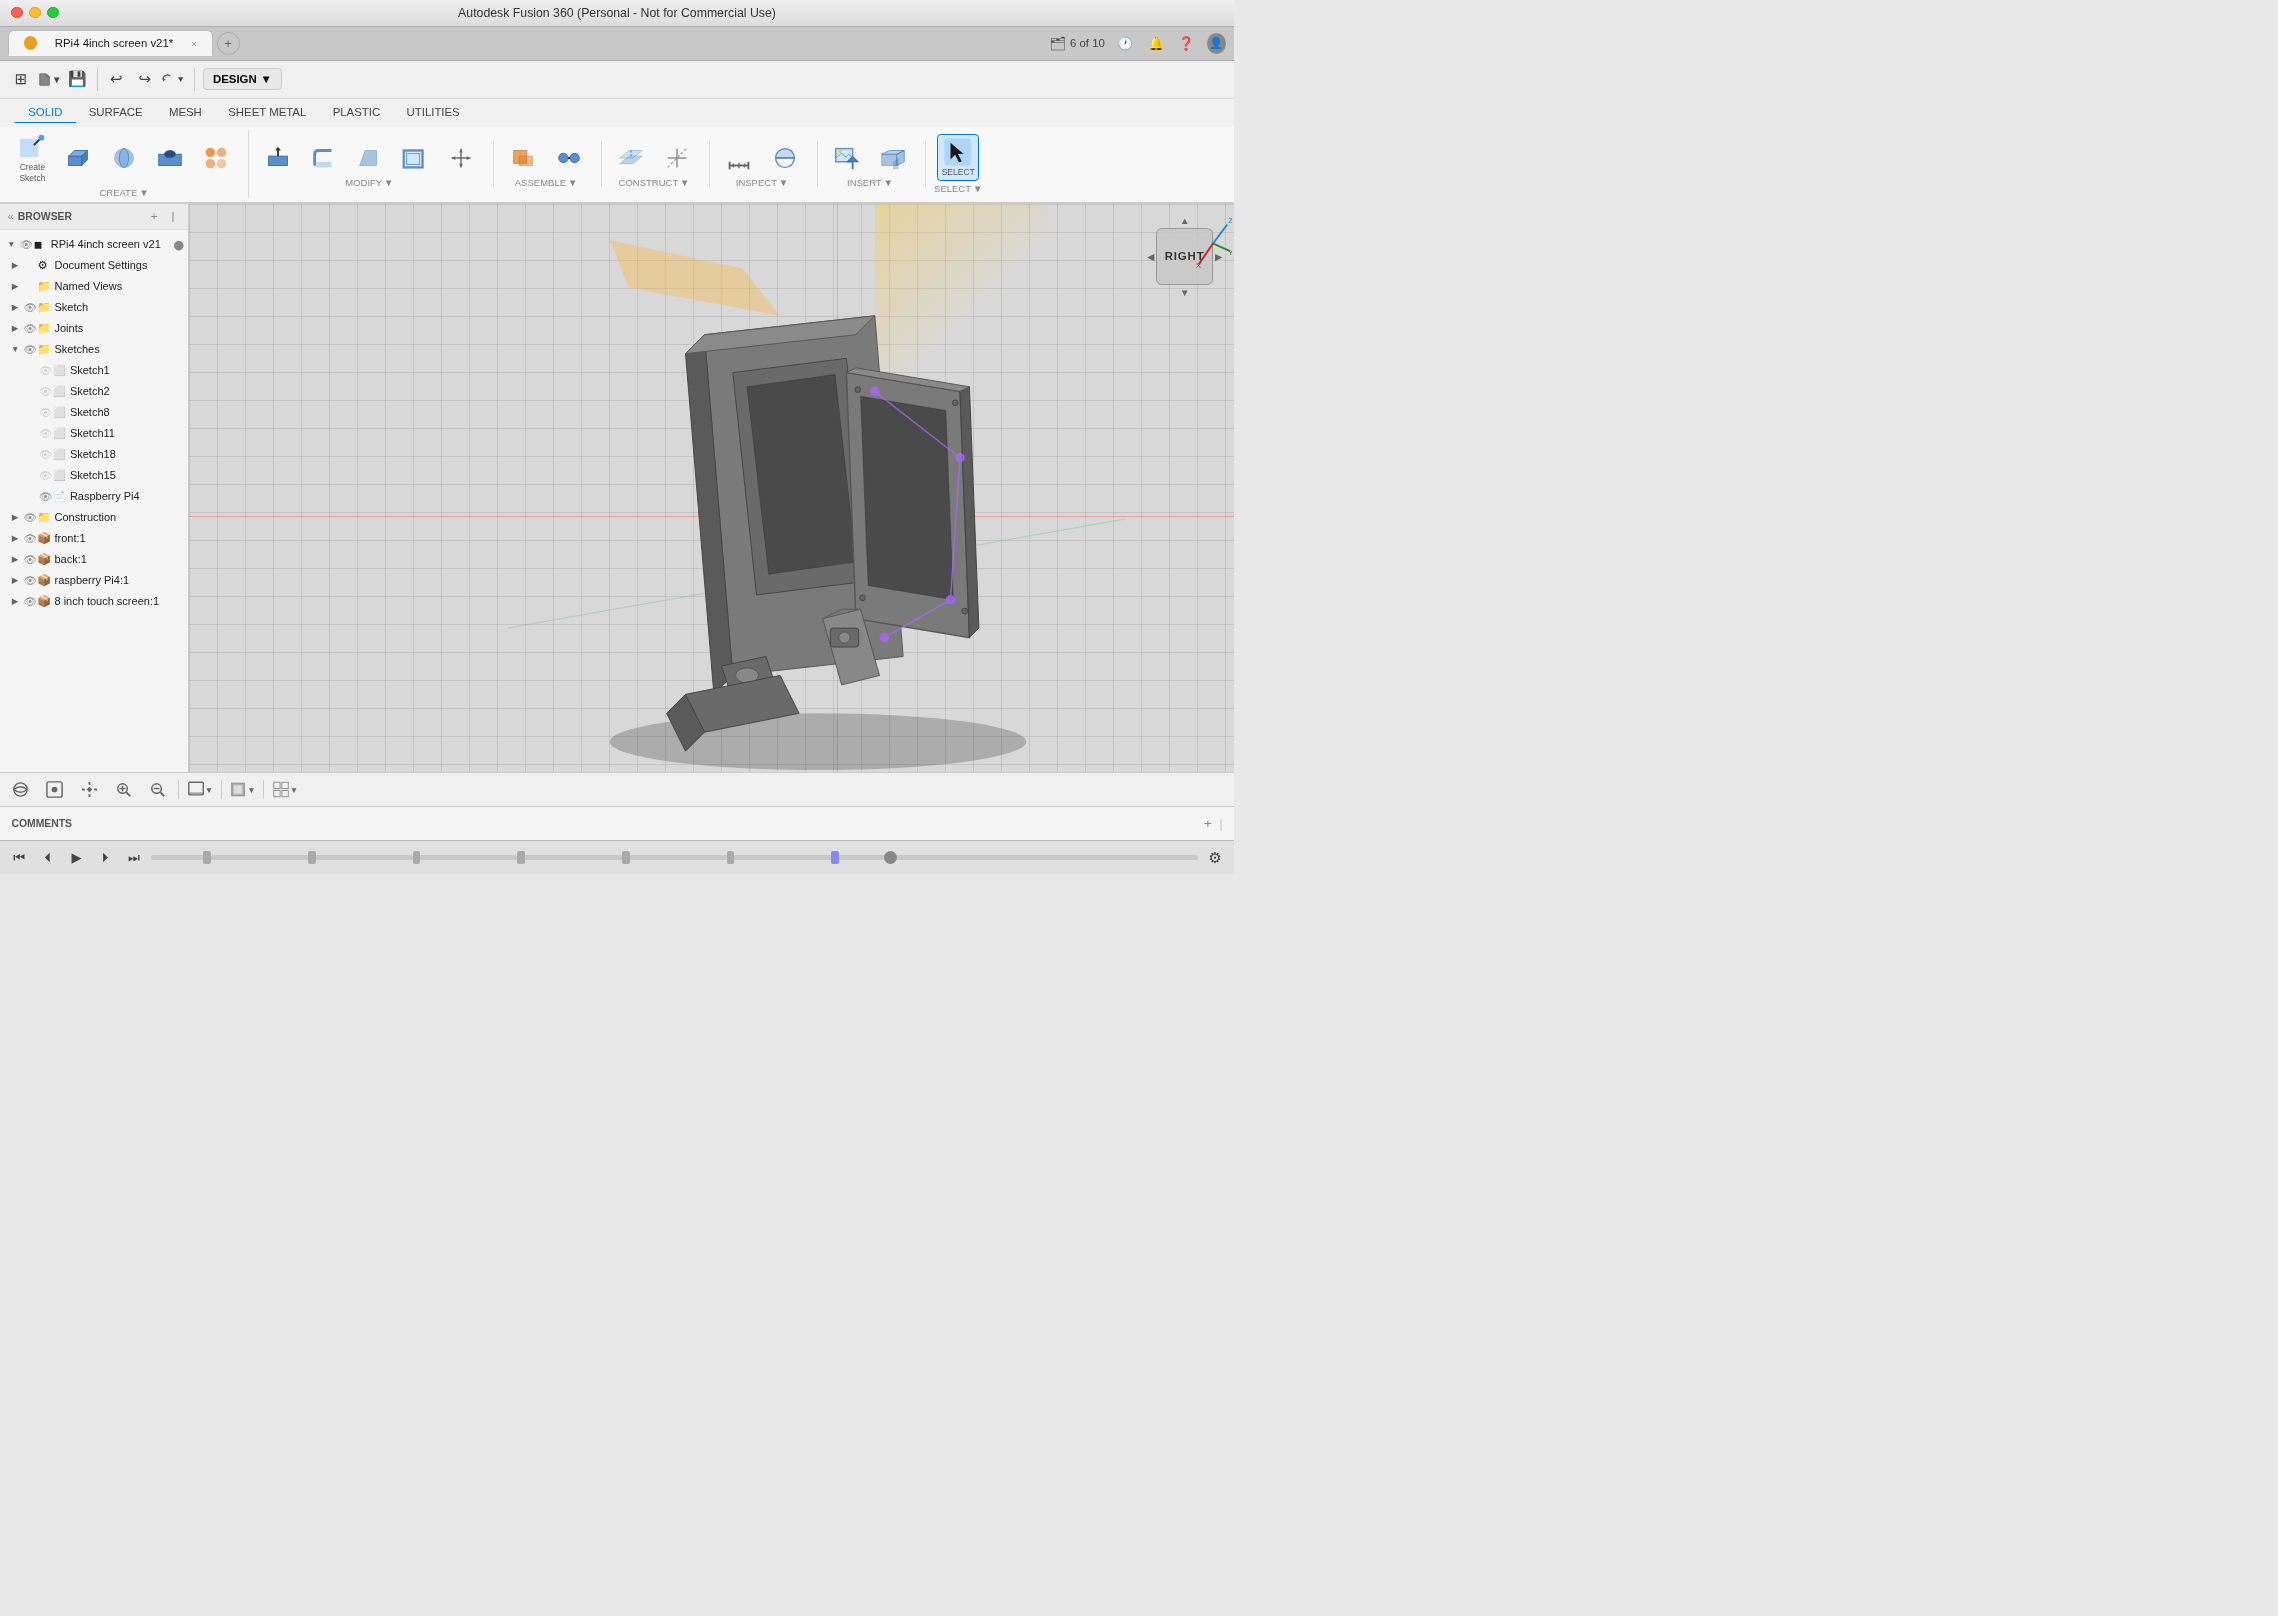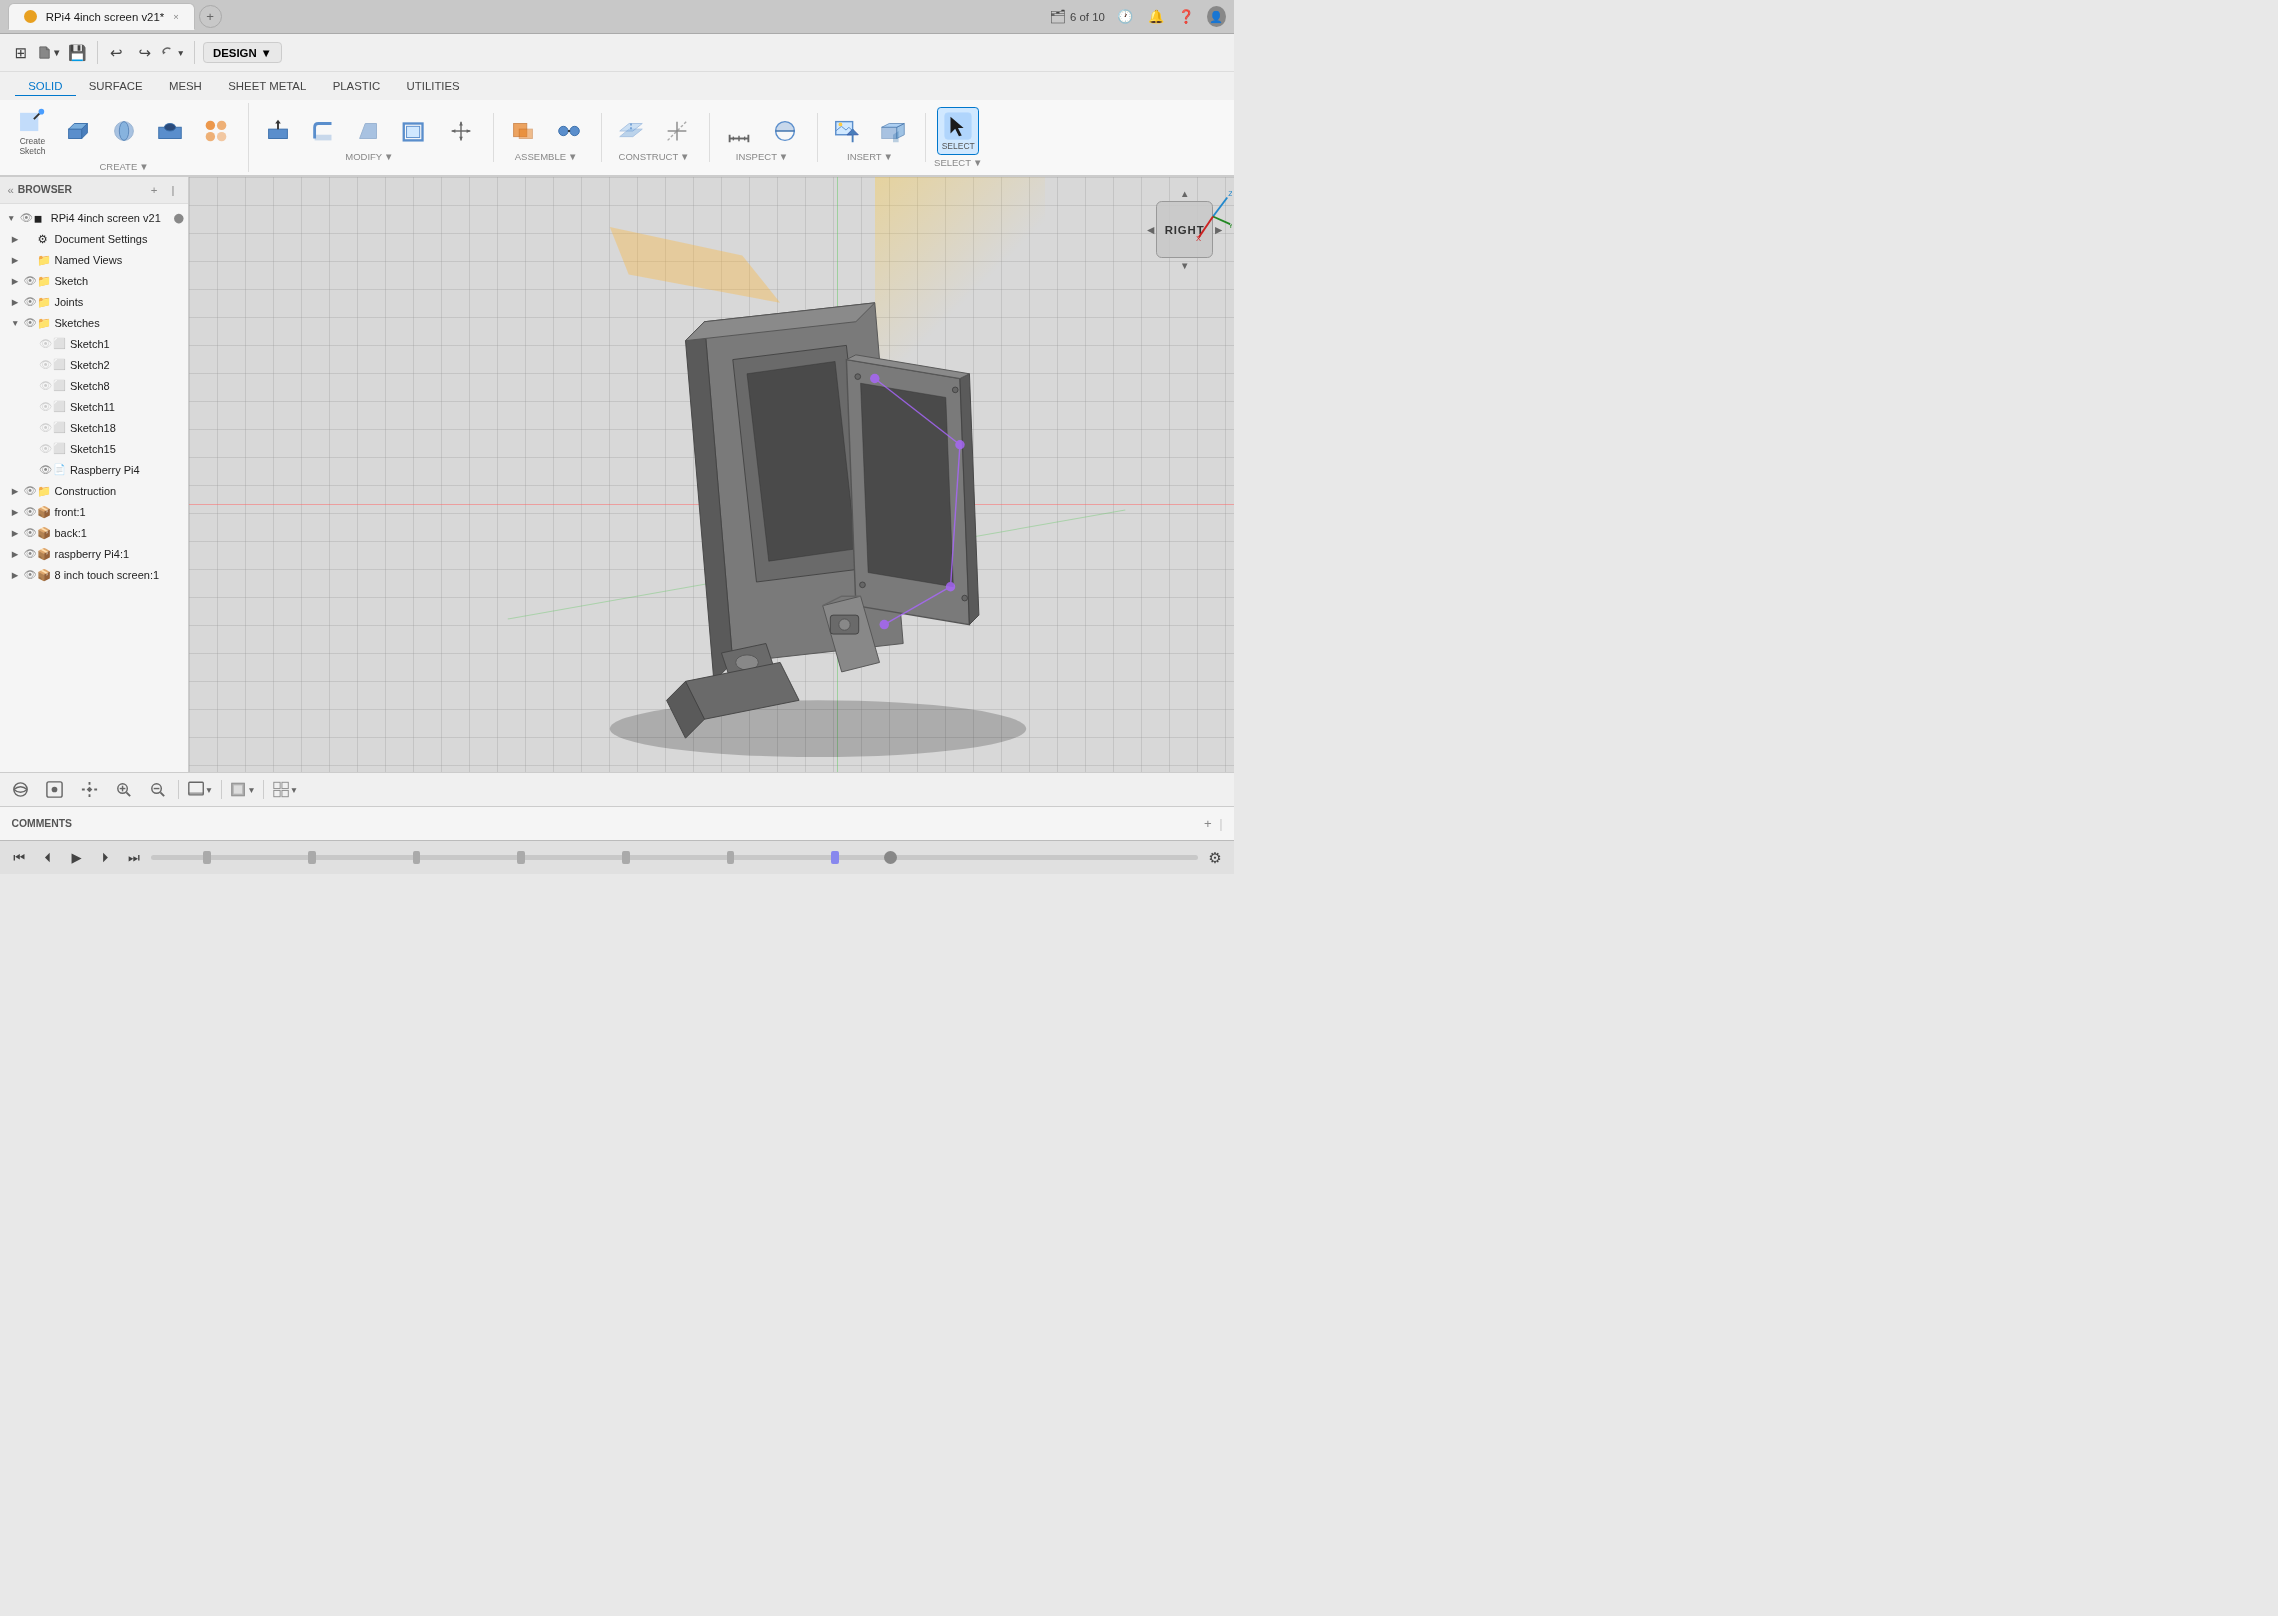--- a/index.html
+++ b/index.html
@@ -57,21 +57,21 @@
     }
     .tab-item {
       background: #d8d8d8;
       border: 0.9px solid #bbb;
       border-radius: 5.7px 5.7px 0 0;
       padding: 3.8px 15px;
       font-size: 11.4px;
       cursor: pointer;
       display: flex;
       align-items: center;
-      gap: 9px;
+      gap: 18px;
       height: 26.5px;
     }
     .tab-item.active {
       background: #f5f5f5;
       border-bottom: 0.9px solid #f5f5f5;
     }
     .tab-icon {
       width: 13.2px; height: 13.2px;
       background: #e8a020;
       border-radius: 50%;
@@ -504,20 +504,28 @@
       height: 189px;
       background: linear-gradient(135deg, rgba(255,200,50,0.35) 0%, transparent 60%);
       pointer-events: none;
     }
   </style>
 </head>
 <body>
 
 <div id="app">
 
+  <div id="title-bar">
+    <div id="window-controls">
+      <button class="win-btn win-close"></button>
+      <button class="win-btn win-min"></button>
+      <button class="win-btn win-max"></button>
+    </div>
+    <span id="title-text">Autodesk Fusion 360 (Personal - Not for Commercial Use)</span>
+  </div>
 
   <div id="tab-bar">
     <div class="tab-item active">
       <span class="tab-icon"></span>
       <span>RPi4 4inch screen v21*</span>
       <span class="tab-close">×</span>
     </div>
     <div class="tab-add">+</div>
     <div class="tab-right-controls">
       <div class="tab-count">

